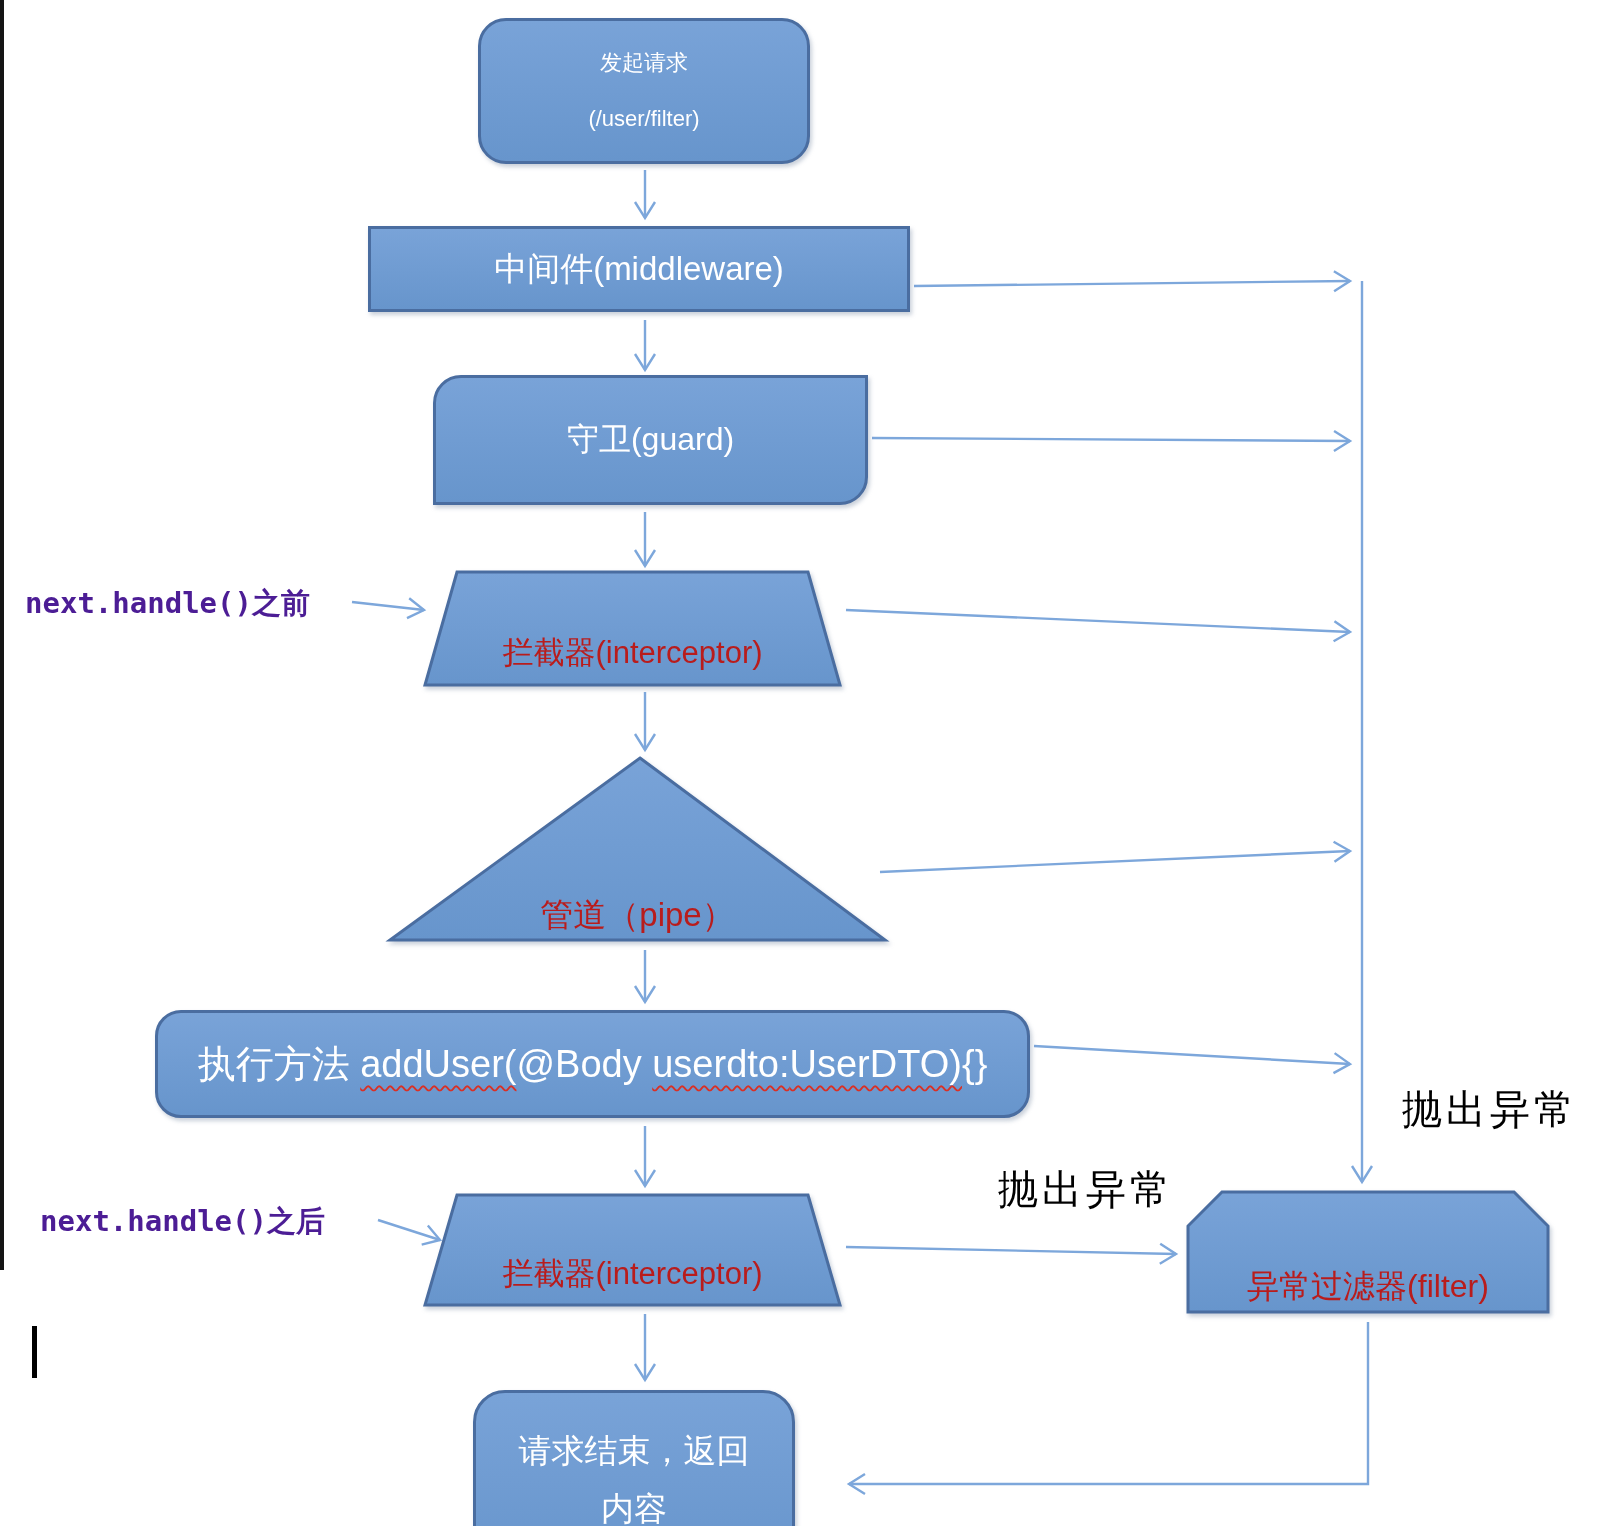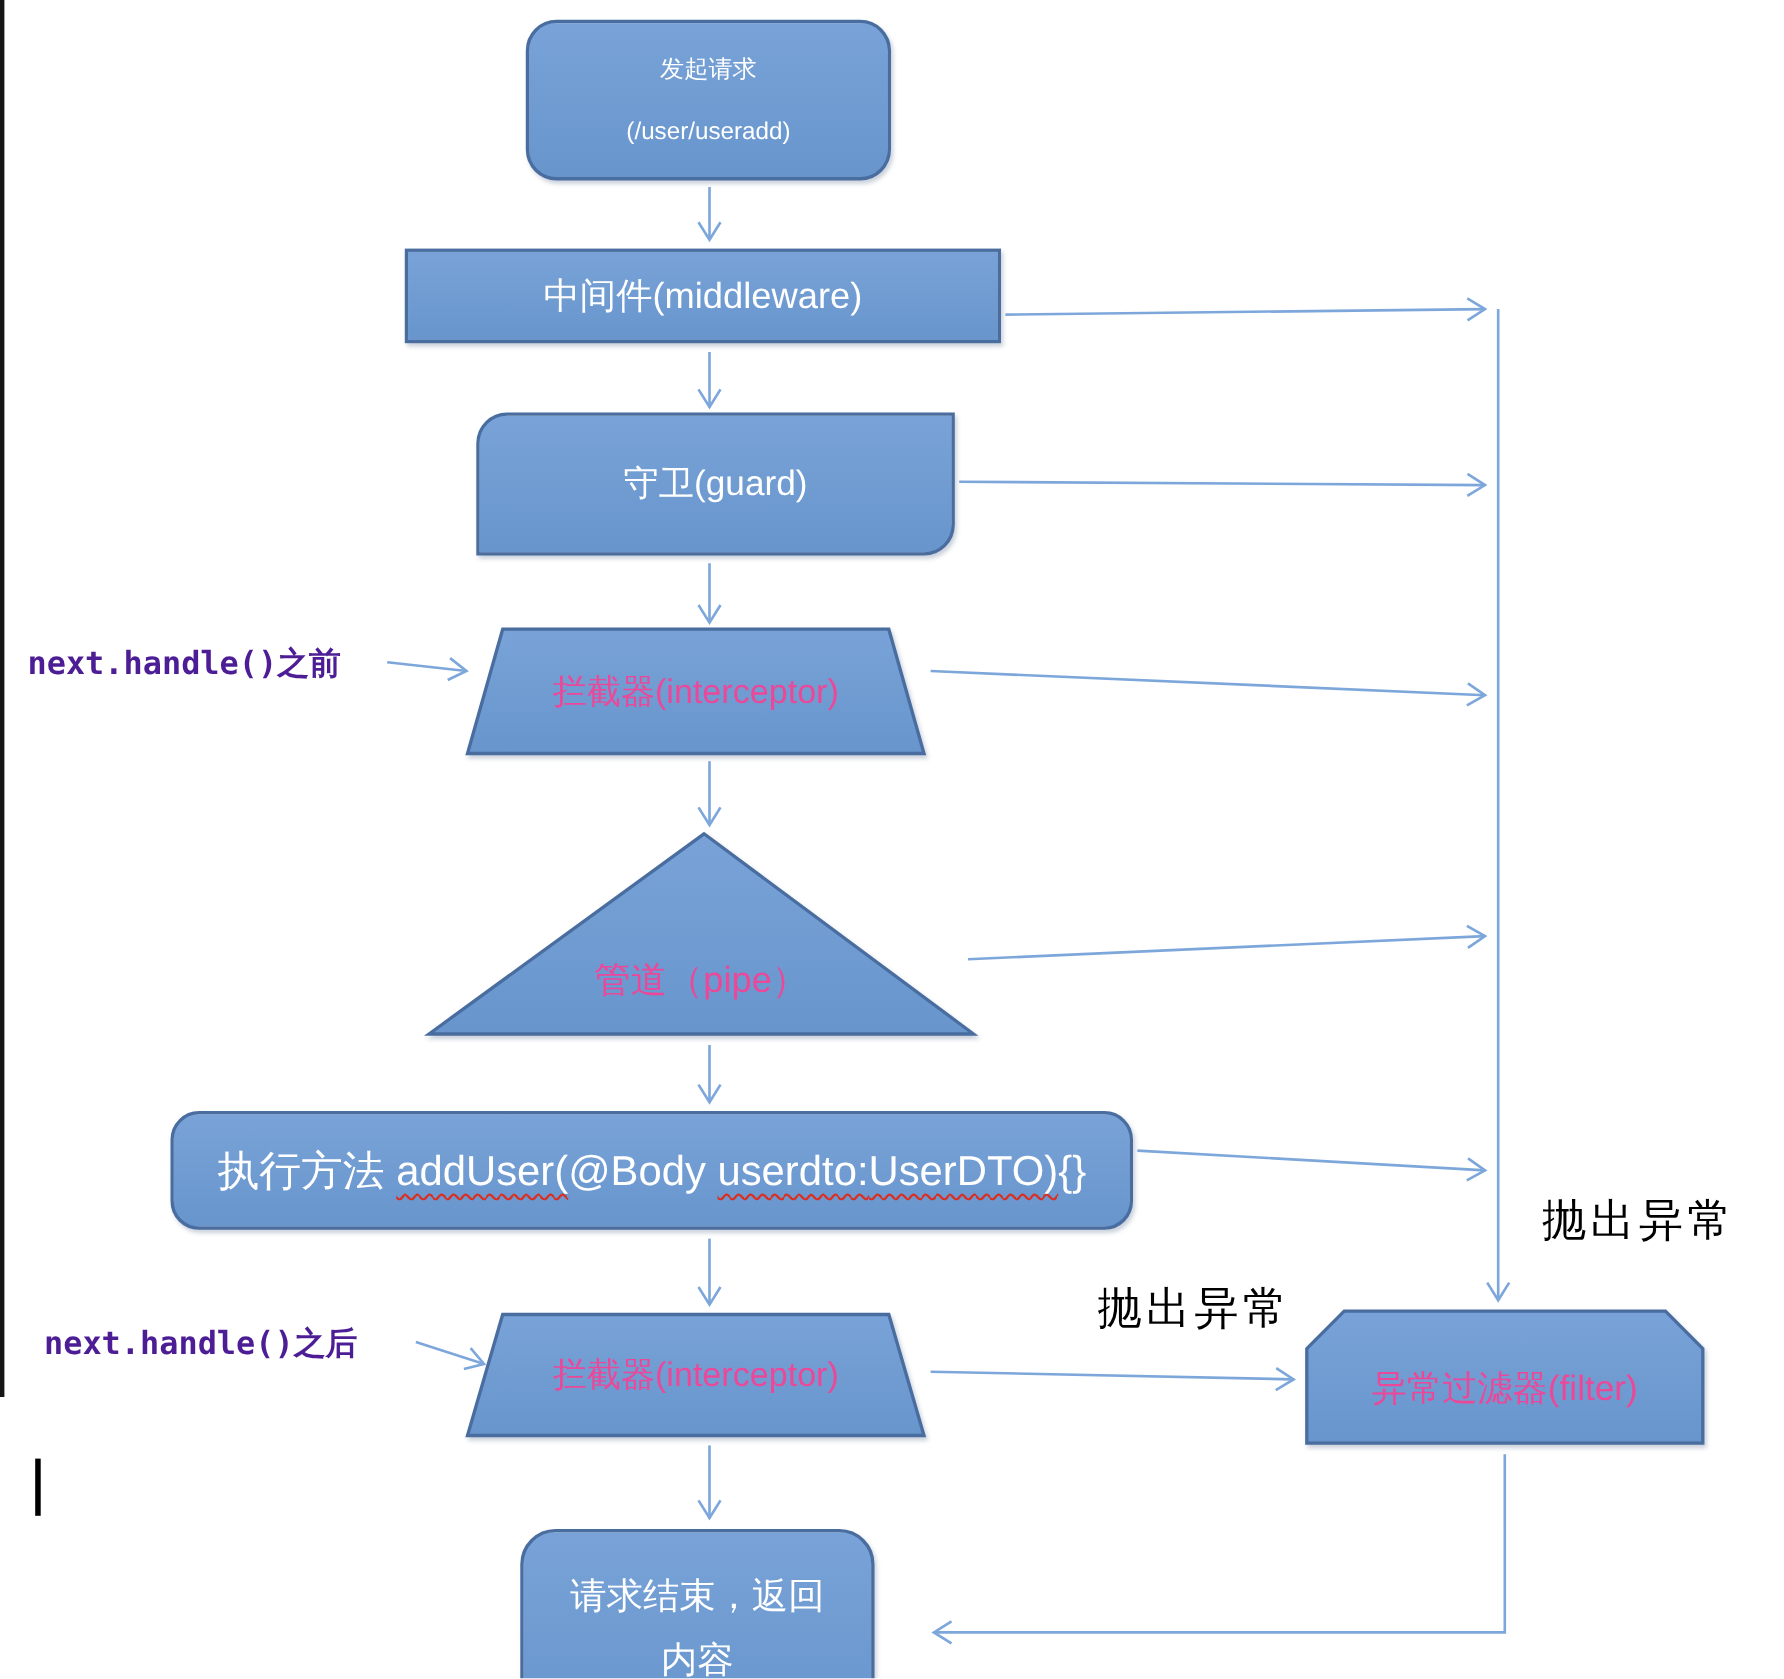--- a/index.html
+++ b/index.html
@@ -18,21 +18,21 @@
   }
   .shape .ln{white-space:nowrap;}
   #node-request{left:478px;top:18px;width:332px;height:146px;border-radius:28px;font-size:22px;line-height:56px;}
   #node-middleware{left:368px;top:226px;width:542px;height:86px;font-size:33px;}
   #node-guard{left:433px;top:375px;width:435px;height:130px;border-radius:28px 0 28px 0;font-size:32px;}
   #node-method{left:155px;top:1010px;width:875px;height:108px;border-radius:26px;font-size:38px;}
   #node-end{left:473px;top:1390px;width:322px;height:180px;border-radius:32px;font-size:33px;line-height:58px;}
   
   .svg-label{
     position:absolute;display:flex;align-items:center;justify-content:center;
-    color:#ec4899;text-align:center;white-space:nowrap;pointer-events:none;
+    color:#b91c1c;text-align:center;white-space:nowrap;pointer-events:none;margin-top:24px;
   }
   #label-interceptor1{left:425px;top:572px;width:415px;height:113px;font-size:31px;}
   #label-pipe{left:390px;top:852px;width:495px;height:78px;font-size:33px;}
   #label-interceptor2{left:425px;top:1195px;width:415px;height:110px;font-size:31px;}
   #label-filter{left:1188px;top:1192px;width:360px;height:141px;font-size:32px;border-radius:31px;}
   
   .code-label{
     position:absolute;font-family:"DejaVu Sans Mono",monospace;font-weight:bold;
     color:#4c1d95;font-size:29px;white-space:nowrap;
   }
@@ -97,21 +97,21 @@
       <line x1="846" y1="1247" x2="1176" y2="1254" marker-end="url(#ah)"></line>
       <polyline points="1368,1322 1368,1484 849,1484" marker-end="url(#ah)"></polyline>
 
       <line x1="352" y1="602" x2="424" y2="610" marker-end="url(#ah)"></line>
       <line x1="378" y1="1220" x2="440" y2="1240" marker-end="url(#ah)"></line>
     </g>
   </svg>
 
   <div class="shape" id="node-request">
     <div class="ln">发起请求</div>
-    <div class="ln">(/user/useradd)</div>
+    <div class="ln">(/user/filter)</div>
   </div>
 
   <div class="shape" id="node-guard">
     <div class="ln">守卫(guard)</div>
   </div>
 
   <div class="shape" id="node-middleware">
     <div class="ln">中间件(middleware)</div>
   </div>
 

